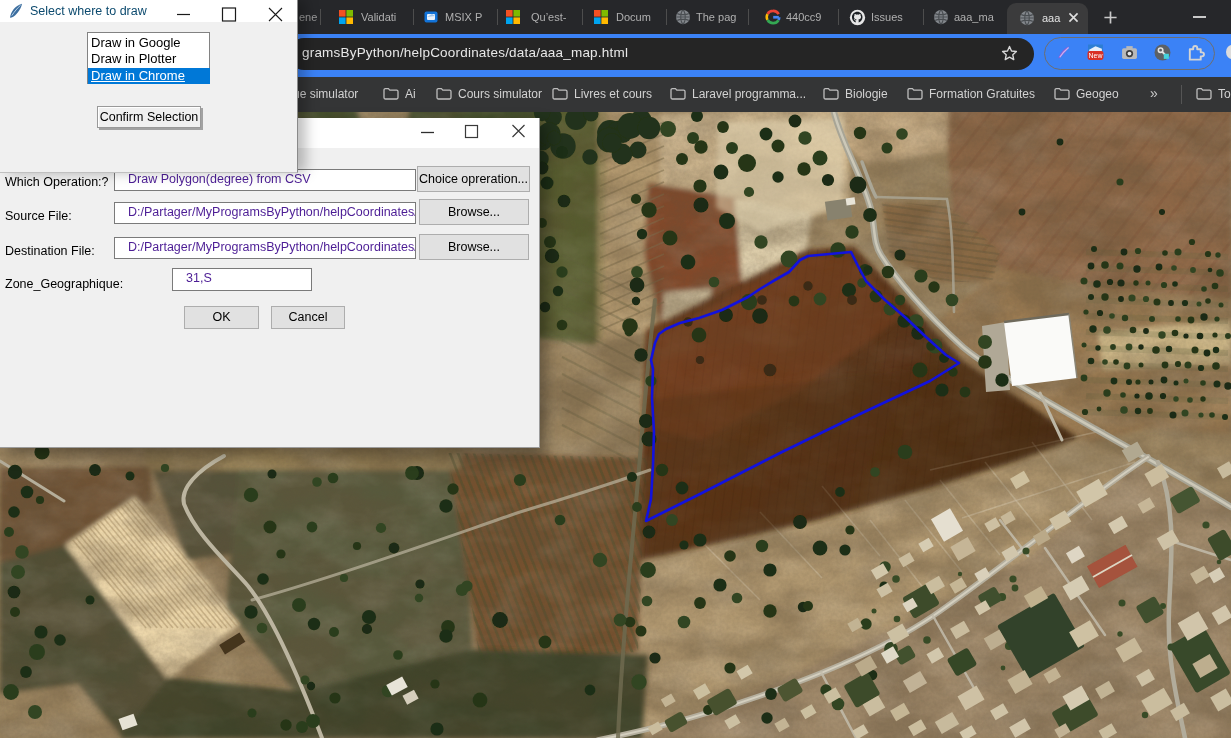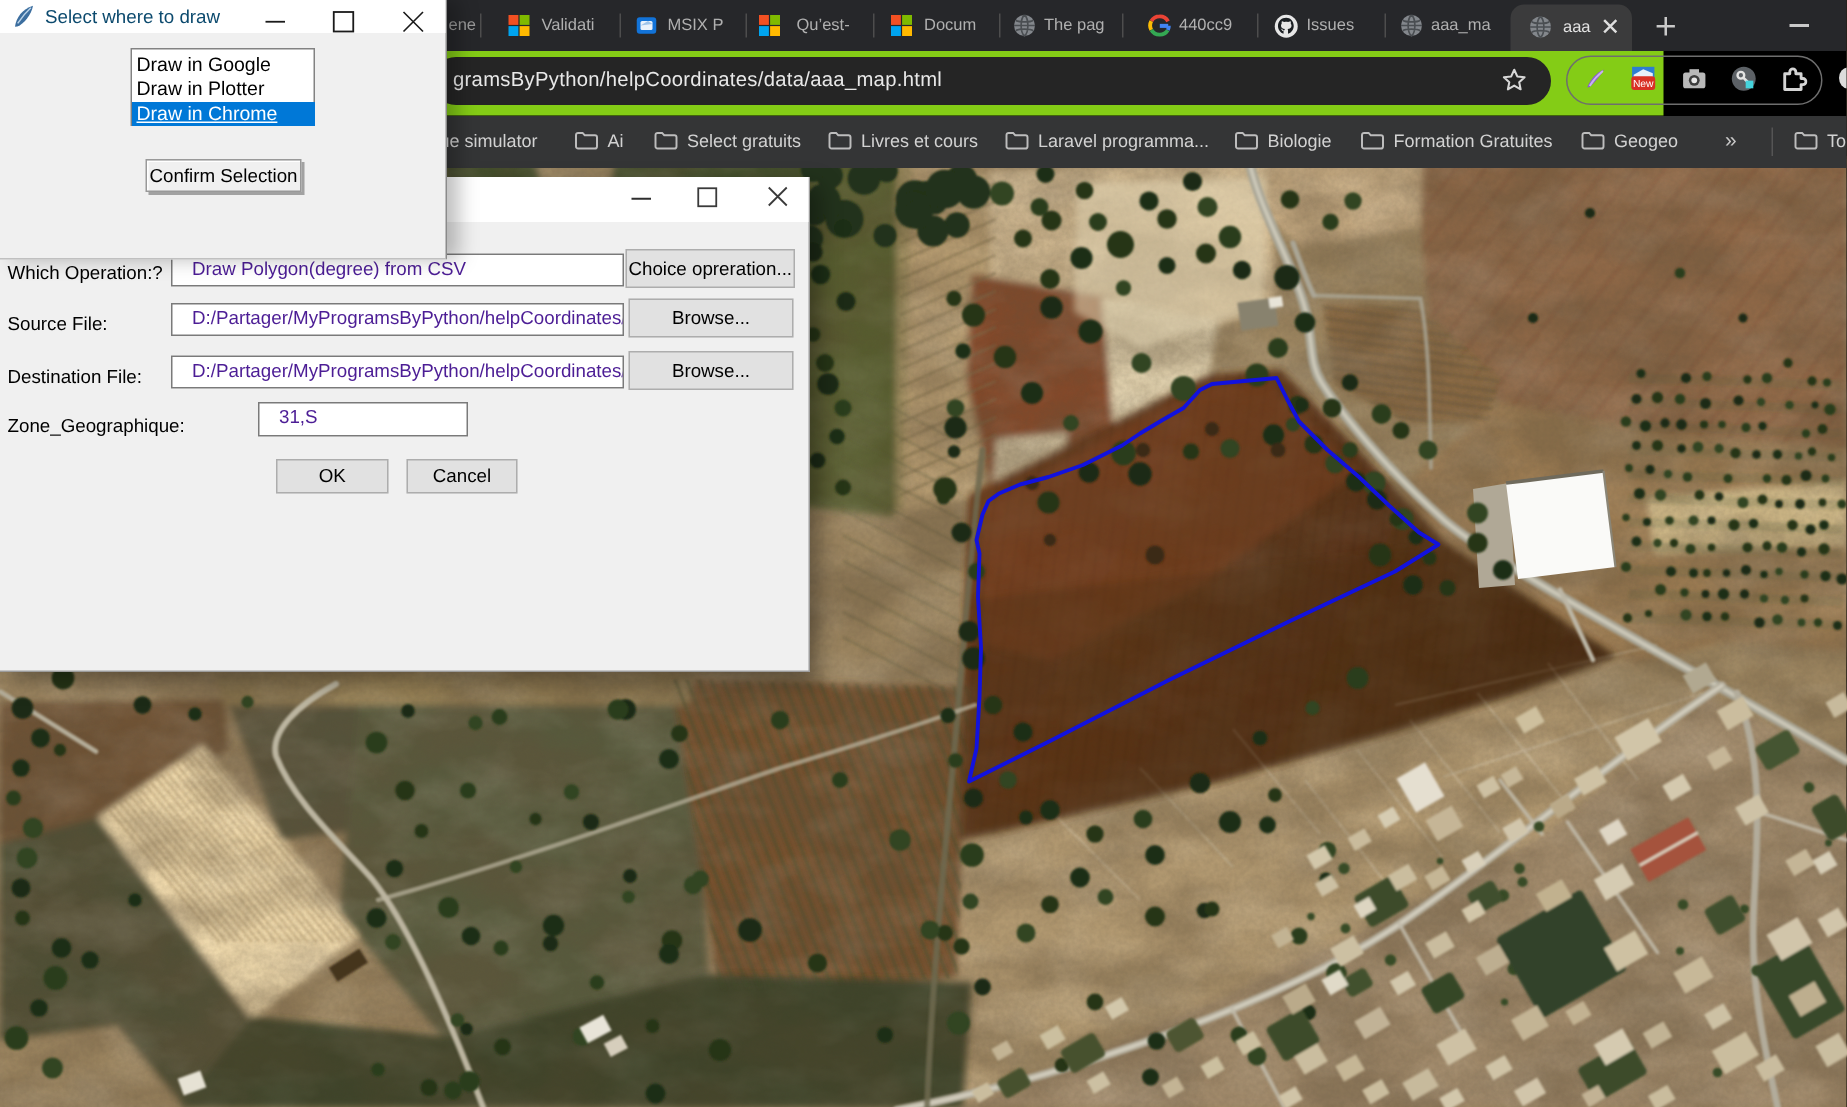--- a/index.html
+++ b/index.html
@@ -2,21 +2,21 @@
 <html><head><meta charset="utf-8">
 <style>
 * { margin:0; padding:0; box-sizing:border-box; }
 html,body { width:1231px; height:738px; overflow:hidden; background:#000;
   font-family:"Liberation Sans", sans-serif; }
 #stage { position:relative; width:1231px; height:738px; }
 .abs { position:absolute; }
 #map { position:absolute; left:0; top:104px; }
 
 #tabstrip { position:absolute; left:0; top:0; width:1231px; height:34px; background:#26272a;padding-left:25px; }
-#toolbar { position:absolute; left:0; top:34px; width:1109px; height:43px; background:#84cc16; }
+#toolbar { position:absolute; left:0; top:34px; width:1231px; height:43px; background:#3b82f6; }
 #bookbar { position:absolute; left:0; top:77px; width:1231px; height:35px; background:#343536; }
 .tabtxt { position:absolute; top:11px; font-size:11px; color:#b0b0b0; white-space:nowrap; }
 .tabsep { position:absolute; top:9px; width:1px; height:16px; background:#4d4d4d; }
 #activetab { position:absolute; left:1007px; top:3px; width:81px; height:31px; background:#3b3b3c;
   border-radius:9px 9px 0 0; }
 .bkitem { position:absolute; top:10px; font-size:12px; color:#d2d2d2; white-space:nowrap; }
 #urlpill { position:absolute; left:288px; top:4px; width:746px; height:32px; border-radius:16px; background:#252525; }
 #urltxt { position:absolute; left:14px; top:7px; font-size:13.5px; color:#e8e8e8; letter-spacing:0.2px;}
 #extpill { position:absolute; left:1044px; top:3px; width:171px; height:33px; border-radius:17px;
   border:1px solid #6e6e6e; }
@@ -971,21 +971,21 @@
     </div>
 <div id="bookbar">
       <div class="bkitem" style="left:293px">ue simulator</div>
       <svg class="abs" style="left:383px;top:9px" width="16" height="16" viewBox="0 0 16 16" xmlns="http://www.w3.org/2000/svg">
         <path d="M1,4 C1,3.2 1.6,2.6 2.4,2.6 L5.4,2.6 L6.8,4.1 L13.6,4.1 C14.4,4.1 15,4.7 15,5.5 L15,11.6 C15,12.4 14.4,13 13.6,13 L2.4,13 C1.6,13 1,12.4 1,11.6 Z" fill="none" stroke="#bdbdbd" stroke-width="1.3"></path>
       </svg>
       <div class="bkitem" style="left:405px">Ai</div>
       <svg class="abs" style="left:436px;top:9px" width="16" height="16" viewBox="0 0 16 16" xmlns="http://www.w3.org/2000/svg">
         <path d="M1,4 C1,3.2 1.6,2.6 2.4,2.6 L5.4,2.6 L6.8,4.1 L13.6,4.1 C14.4,4.1 15,4.7 15,5.5 L15,11.6 C15,12.4 14.4,13 13.6,13 L2.4,13 C1.6,13 1,12.4 1,11.6 Z" fill="none" stroke="#bdbdbd" stroke-width="1.3"></path>
       </svg>
-      <div class="bkitem" style="left:458px">Select gratuits</div>
+      <div class="bkitem" style="left:458px">Cours simulator</div>
       <svg class="abs" style="left:552px;top:9px" width="16" height="16" viewBox="0 0 16 16" xmlns="http://www.w3.org/2000/svg">
         <path d="M1,4 C1,3.2 1.6,2.6 2.4,2.6 L5.4,2.6 L6.8,4.1 L13.6,4.1 C14.4,4.1 15,4.7 15,5.5 L15,11.6 C15,12.4 14.4,13 13.6,13 L2.4,13 C1.6,13 1,12.4 1,11.6 Z" fill="none" stroke="#bdbdbd" stroke-width="1.3"></path>
       </svg>
       <div class="bkitem" style="left:574px">Livres et cours</div>
       <svg class="abs" style="left:670px;top:9px" width="16" height="16" viewBox="0 0 16 16" xmlns="http://www.w3.org/2000/svg">
         <path d="M1,4 C1,3.2 1.6,2.6 2.4,2.6 L5.4,2.6 L6.8,4.1 L13.6,4.1 C14.4,4.1 15,4.7 15,5.5 L15,11.6 C15,12.4 14.4,13 13.6,13 L2.4,13 C1.6,13 1,12.4 1,11.6 Z" fill="none" stroke="#bdbdbd" stroke-width="1.3"></path>
       </svg>
       <div class="bkitem" style="left:692px">Laravel programma...</div>
       <svg class="abs" style="left:823px;top:9px" width="16" height="16" viewBox="0 0 16 16" xmlns="http://www.w3.org/2000/svg">
         <path d="M1,4 C1,3.2 1.6,2.6 2.4,2.6 L5.4,2.6 L6.8,4.1 L13.6,4.1 C14.4,4.1 15,4.7 15,5.5 L15,11.6 C15,12.4 14.4,13 13.6,13 L2.4,13 C1.6,13 1,12.4 1,11.6 Z" fill="none" stroke="#bdbdbd" stroke-width="1.3"></path>

